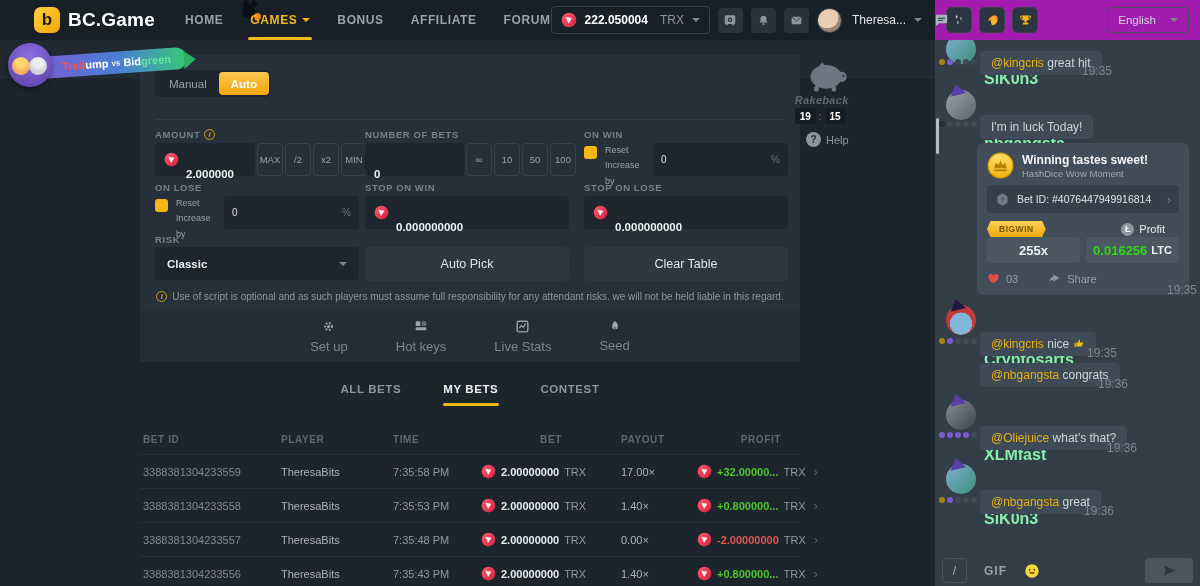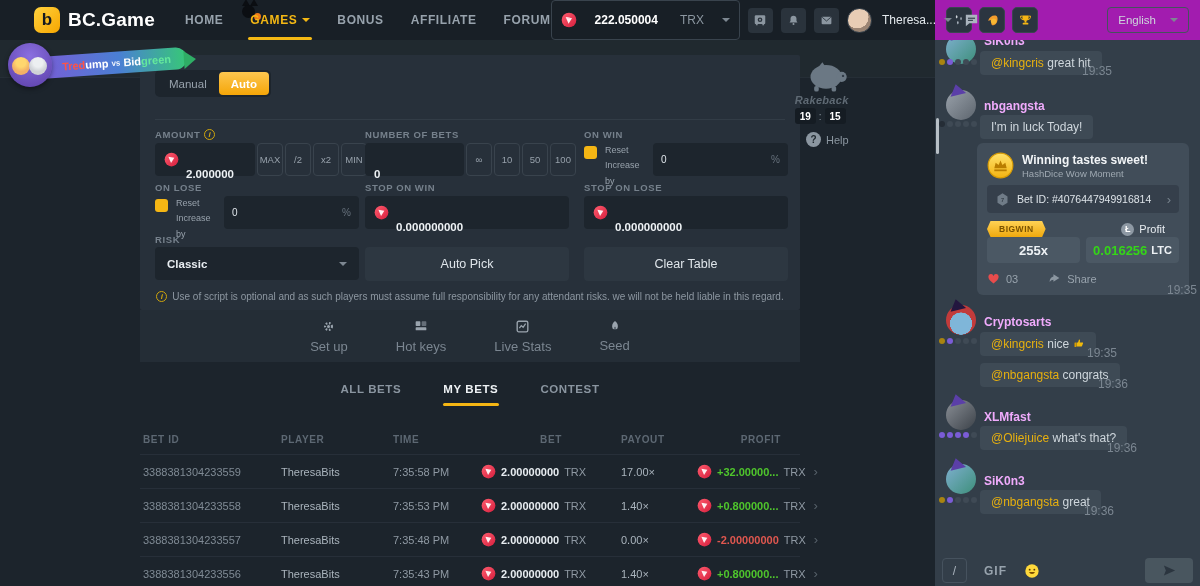--- a/index.html
+++ b/index.html
@@ -21,21 +21,21 @@
   .bat .e1,.bat .e2{position:absolute;top:-2px;width:0;height:0;border-left:4px solid transparent;border-right:4px solid transparent;border-bottom:7px solid #0b0e12;}
   .bat .e1{left:12px}.bat .e2{left:20px}
   .bat .pump{position:absolute;left:24px;top:12px;width:7px;height:7px;border-radius:50%;background:#f07c1b;}
   .nav{display:flex;margin-left:30px;gap:27px;height:40px;align-items:center;}
   .nav-item{color:#97a2ac;font-size:12px;font-weight:bold;letter-spacing:.6px;display:flex;align-items:center;gap:5px;position:relative;height:40px;cursor:pointer;}
   .nav-item.active{color:#f4b814;}
   .nav-item.active::after{content:"";position:absolute;left:-2px;right:-2px;bottom:0;height:3px;background:#f4b814;border-radius:2px;}
   .car{width:0;height:0;border-left:4px solid transparent;border-right:4px solid transparent;border-top:4px solid #7d8791;display:inline-block;}
   .car-y{border-top-color:#f4b814;}
   .nav-right{margin-left:auto;display:flex;align-items:center;gap:8px;padding-right:12px;}
-  .balance{height:40px;border:1px solid #39434d;border-radius:4px;display:flex;align-items:center;padding:4px 9px;gap:18px;}
+  .balance{height:28px;border:1px solid #39434d;border-radius:4px;display:flex;align-items:center;padding:4px 9px;gap:8px;}
   .balance-amount{color:#fff;font-weight:bold;font-size:12px;}
   .balance-cur{color:#8b96a0;font-size:12px;margin-left:4px;}
   .icon-btn{width:25px;height:25px;background:#2a333c;border-radius:4px;display:flex;align-items:center;justify-content:center;cursor:pointer;}
   .avatar-sm{width:25px;height:25px;border-radius:50%;background:radial-gradient(circle at 40% 35%,#e8cdb5 55%,#9b8574 56%);border:1px solid #39434d;}
   .user-name{color:#e2e8ec;font-size:12px;margin-left:2px;}
 
   .topstrip{position:absolute;left:0;top:40px;width:935px;height:38px;background:#20292f;border-bottom:1px solid #252e36;z-index:1;}
 
   
   .promo{position:absolute;left:8px;top:41px;z-index:12;width:180px;height:46px;cursor:pointer;}
@@ -130,21 +130,21 @@
   .scroll-thumb{position:absolute;left:1px;top:118px;width:3px;height:36px;background:#cfd6dc;border-radius:2px;opacity:.85;}
 
   .avatar{position:absolute;width:30px;height:30px;border-radius:50%;}
   .hat::before{content:"";position:absolute;top:-6px;left:3px;width:0;height:0;border-left:8px solid transparent;
                border-right:8px solid transparent;border-bottom:11px solid #5b3fa8;transform:rotate(-14deg);}
   .hat-dark::before{border-bottom-color:#23163f;}
   .av-sik{background:linear-gradient(135deg,#7fb0d0,#3d8f7a);}
   .av-nbg{background:linear-gradient(135deg,#9aa2ab,#5d656e);}
   .av-cry{background:radial-gradient(circle at 50% 62%,#7fb6d9 46%,#c23b3b 47%);}
   .av-xlm{background:linear-gradient(135deg,#8a8f96,#3c4249);}
-  .uname{position:absolute;font-size:12px;font-weight:bold;color:#f0abfc;}
+  .uname{position:absolute;font-size:16px;font-weight:bold;color:#86efac;margin-top:36px;}
   .badges{position:absolute;display:flex;gap:2px;}
   .bdg{width:6px;height:6px;border-radius:50%;background:#3f4a55;}
   .b-gold{background:#a98410;}.b-purp{background:#7b5cd6;}.b-dark{background:#252d36;}
   .bubble{position:absolute;background:#3e4a55;border-radius:4px;padding:5px 11px;font-size:12px;color:#cfd7dd;
           white-space:nowrap;cursor:default;}
   .mention{color:#e7b00f;}
   .ctime{position:absolute;font-size:12px;color:#7b8691;}
 
   .card{position:absolute;left:42px;top:143px;width:212px;height:152px;background:#414d59;border-radius:6px;
         padding:9px 10px;cursor:pointer;}

